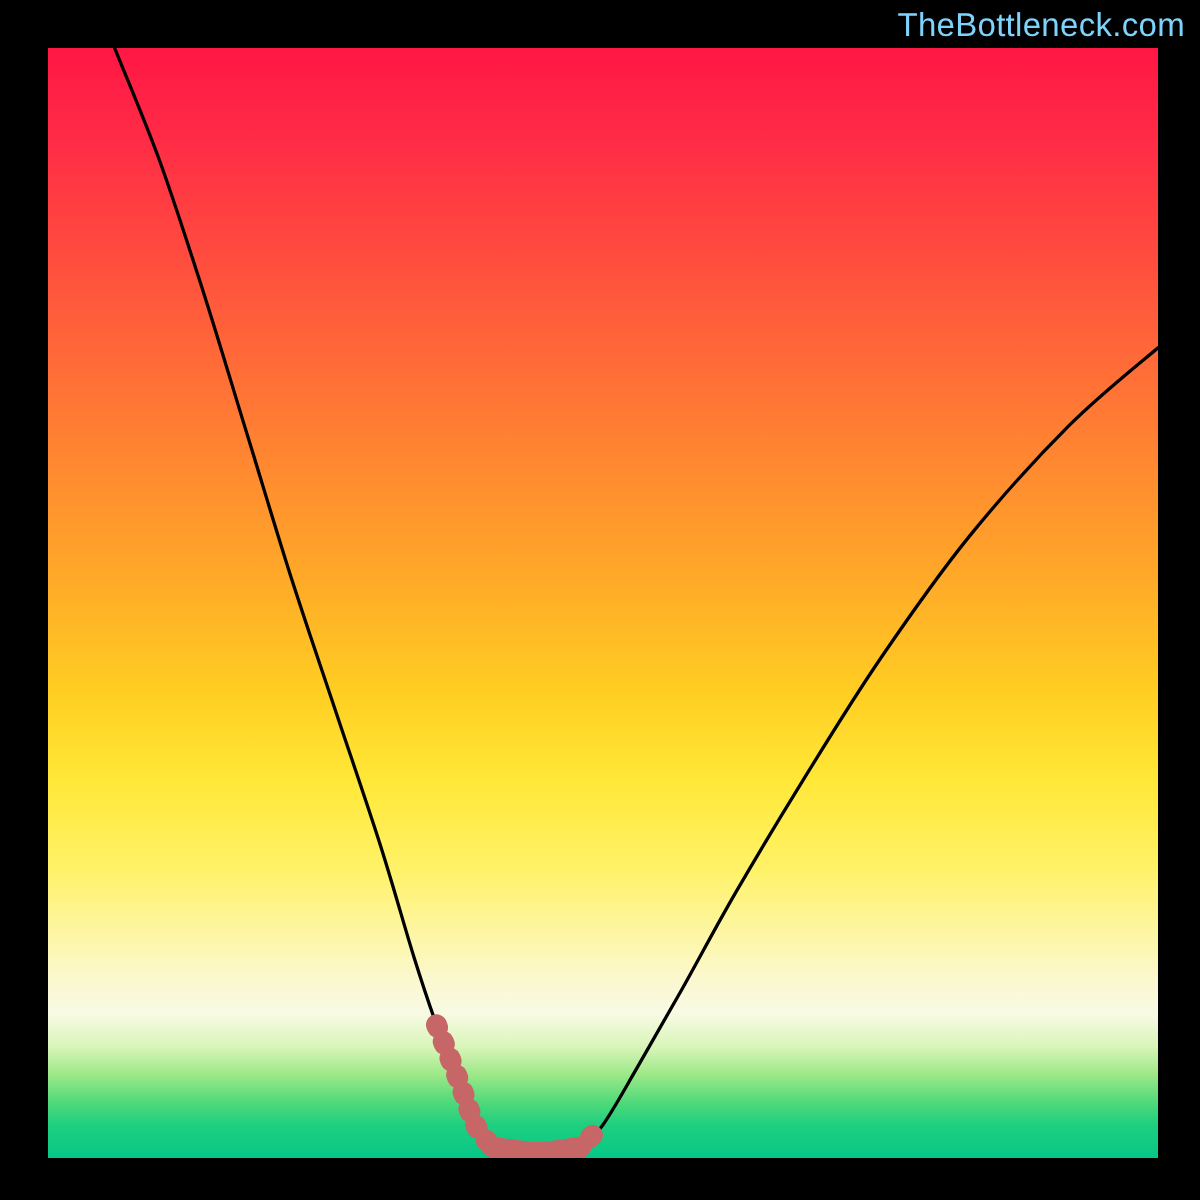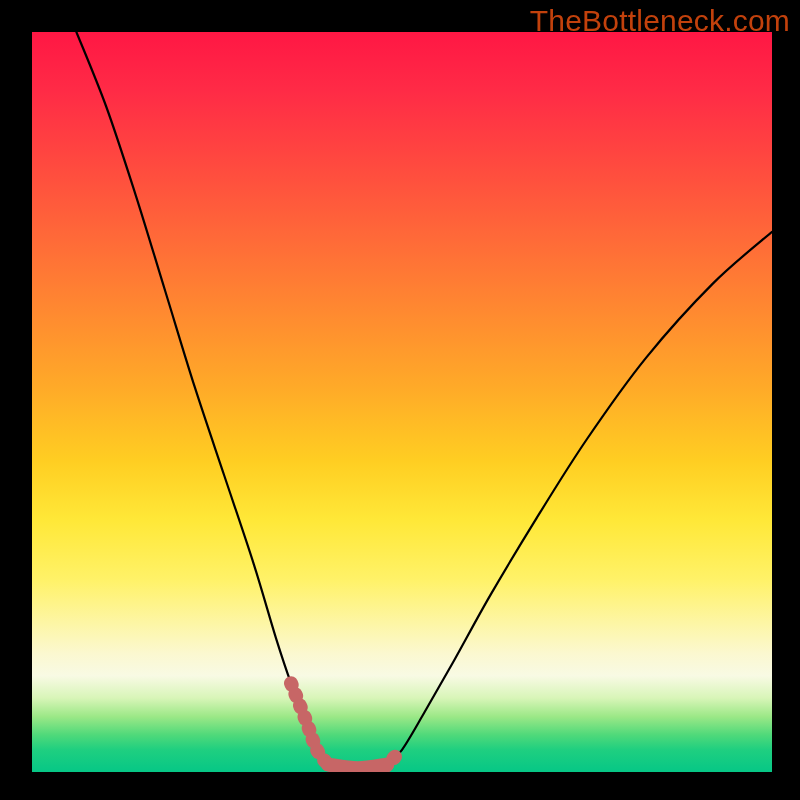--- a/index.html
+++ b/index.html
@@ -14,22 +14,22 @@
   .frame {
     position: relative;
     width: 800px;
     height: 800px;
     background: #000;
   }
   .watermark {
     position: absolute;
     top: 4px;
     right: 10px;
-    color: #c2410c;
-    font-size: 30px;
+    color: #7dd3fc;
+    font-size: 22px;
     font-weight: 400;
     letter-spacing: 0.2px;
     z-index: 10;
   }
   .plot-area {
     position: absolute;
     left: 32px;
     top: 32px;
     width: 740px;
     height: 740px;

